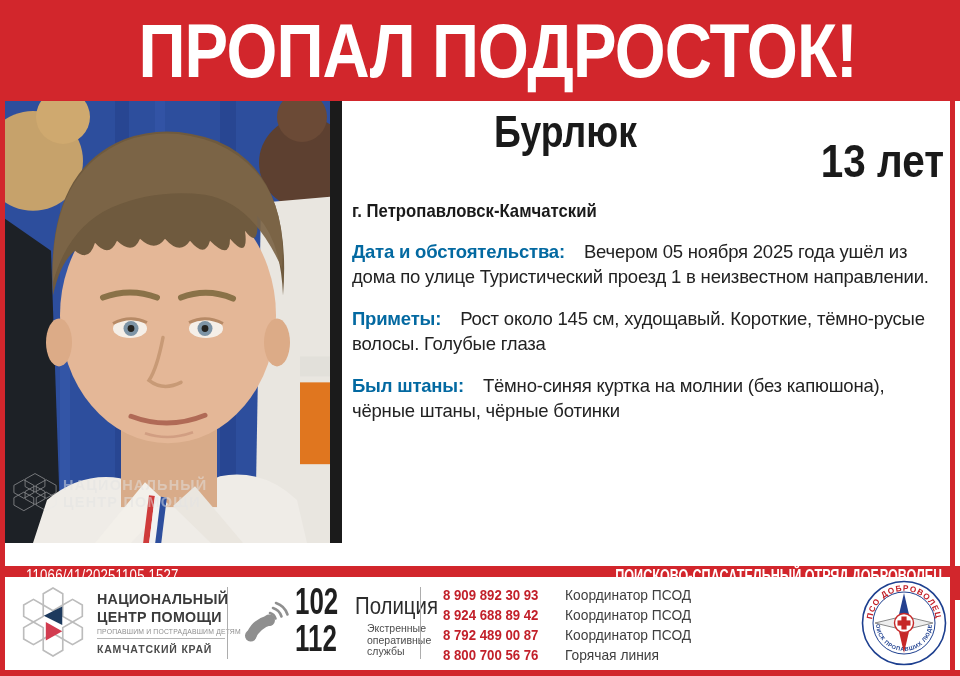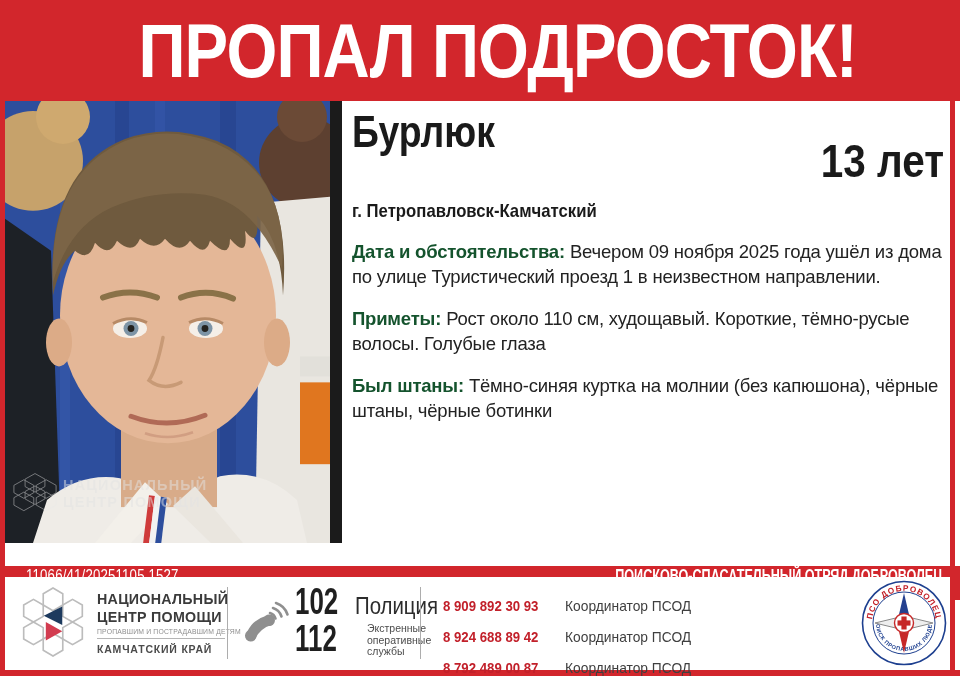--- a/index.html
+++ b/index.html
@@ -18,32 +18,32 @@
   .border-right { position:absolute; left:950px; top:101px; width:5px; height:569px; background:#d2262c; }
   .bottom-strip { position:absolute; left:0; top:670px; width:960px; height:6px; background:#d2262c; }
 
   
   .photo { position:absolute; left:5px; top:101px; width:325px; height:442px; overflow:hidden; }
   .photo svg { display:block; width:100%; height:100%; }
   .photo-divider { position:absolute; left:330px; top:101px; width:12px; height:442px; background:#1b1b1b; }
 
   
   .main { position:absolute; left:352px; top:101px; width:592px; height:442px; color:#1a1a1a; }
-  .name-row { display:flex; align-items:flex-start; margin-top:9px; }
+  .name-row { display:flex; align-items:flex-start; margin-top:9px;text-align:center; }
   .names { flex:1; }
   .surname { font-size:44px; font-weight:bold; line-height:1.02; white-space:nowrap;
              display:inline-block; transform:scaleX(.85); transform-origin:left top; }
   .patronymic { font-size:36px; font-weight:bold; line-height:1.1; white-space:nowrap;
                 display:inline-block; transform:scaleX(.8); transform-origin:left top; }
   .age { font-size:46px; font-weight:bold; white-space:nowrap; margin-top:24px;
          display:inline-block; transform:scaleX(.88); transform-origin:right top; }
   .city { font-size:19px; font-weight:bold; margin-top:12px; white-space:nowrap;
           display:inline-block; transform:scaleX(.88); transform-origin:left top; }
   .section { margin-top:17px; font-size:18.5px; line-height:25px; letter-spacing:-.2px; color:#222; }
-  .section .label { color:#14532d; font-weight:bold; margin-right:5px; }
+  .section .label { color:#0369a1; font-weight:bold; margin-right:19px; }
 
   
   .redbar { position:absolute; left:0; top:566px; width:960px; height:34px;
             background:#d2262c; color:#ffffff; display:flex; }
   .case-id { margin-left:26px; font-size:17px; letter-spacing:.2px; white-space:nowrap;
              display:inline-block; transform:scaleX(.78); transform-origin:left center; }
   .org-title { margin-left:auto; margin-right:18px; font-size:18px; font-weight:bold; white-space:nowrap;
                display:inline-block; transform:scaleX(.7); transform-origin:right center; }
 
   
@@ -58,21 +58,21 @@
   .vdiv { position:absolute; top:10px; width:1px; height:72px; background:#adadad; }
   .v1 { left:222px; } .v2 { left:415px; }
   .phone-icon { position:absolute; left:237px; top:23px; }
   .e-num { position:absolute; left:290px; font-size:36px; font-weight:bold; color:#1f1f1f; white-space:nowrap;
            display:inline-block; transform:scaleX(.72); transform-origin:left top; line-height:1; }
   .e-num-102 { top:7px; } .e-num-112 { top:44px; }
   .e-lbl-102 { position:absolute; left:350px; top:15px; font-size:24px; color:#2c2c2c; white-space:nowrap;
                display:inline-block; transform:scaleX(.85); transform-origin:left top; }
   .e-lbl-112 { position:absolute; left:350px; top:46px; font-size:10.5px; line-height:1.1; color:#4c4c4c; width:64px;margin-left:12px; }
   .phones { position:absolute; left:438px; top:9px; }
-  .phone-row { height:20px; white-space:nowrap;margin-top:11px; }
+  .phone-row { height:20px; white-space:nowrap; }
   .pnum { display:inline-block; font-size:15px; font-weight:bold; color:#c2202a; width:122px;
           transform:scaleX(.88); transform-origin:left center; }
   .plabel { font-size:15px; color:#3f3f3f; display:inline-block; transform:scaleX(.92); transform-origin:left center; }
   .badge { position:absolute; left:856px; top:3px; }
 </style>
 </head>
 <body>
 
 <div class="poster">
 
@@ -155,24 +155,24 @@
   <div class="main">
     <div class="name-row">
       <div class="names">
         <div><span class="surname">Бурлюк</span></div>
       </div>
       <span class="age">13 лет</span>
     </div>
     <div><span class="city">г. Петропавловск-Камчатский</span></div>
 
     <p class="section">
-      <span class="label">Дата и обстоятельства:</span><span>Вечером 09 ноября 2025 года ушёл из дома по улице Туристический проезд 1 в неизвестном направлении.</span>
+      <span class="label">Дата и обстоятельства:</span><span>Вечером 05 ноября 2025 года ушёл из дома по улице Туристический проезд 1 в неизвестном направлении.</span>
     </p>
     <p class="section">
-      <span class="label">Приметы:</span><span>Рост около 110 см, худощавый. Короткие, тёмно-русые волосы. Голубые глаза</span>
+      <span class="label">Приметы:</span><span>Рост около 145 см, худощавый. Короткие, тёмно-русые волосы. Голубые глаза</span>
     </p>
     <p class="section">
       <span class="label">Был штаны:</span><span>Тёмно-синяя куртка на молнии (без капюшона), чёрные штаны, чёрные ботинки</span>
     </p>
   </div>
 
   <div class="redbar">
     <span class="case-id">11066/41/20251105.1527</span>
     <span class="org-title">ПОИСКОВО-СПАСАТЕЛЬНЫЙ ОТРЯД ДОБРОВОЛЕЦ</span>
   </div>

